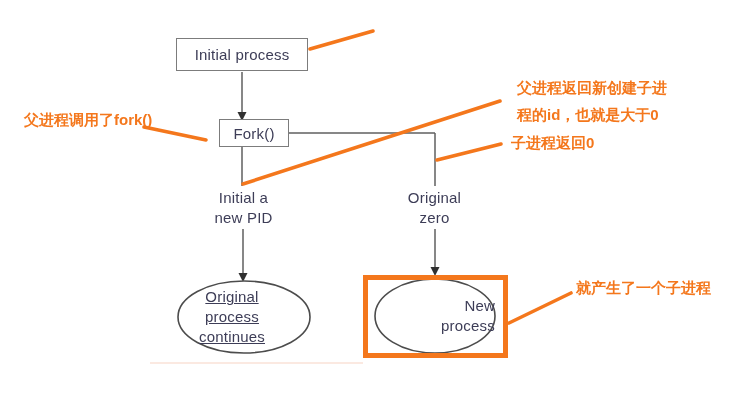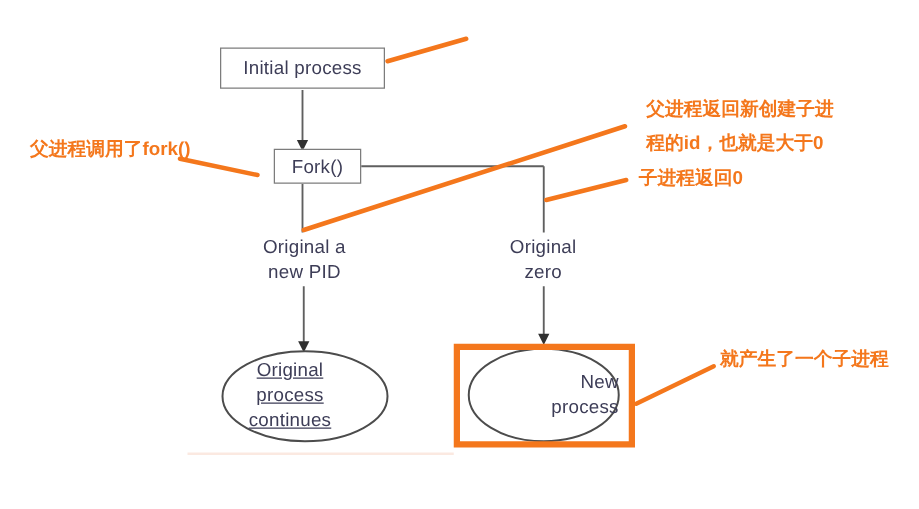--- a/index.html
+++ b/index.html
@@ -86,21 +86,21 @@
   <div class="faint-line" style="left:150px; top:362px; width:213px;"></div>
 
   <div class="node-box" style="left:176px; top:38px; width:132px; height:33px;">
     <span>Initial process</span>
   </div>
 
   <div class="node-box" style="left:207px; top:119px; width:70px; height:28px;margin-left:12px;">
     <span>Fork()</span>
   </div>
 
-  <div class="flow-label" style="left:186px; top:188px; width:115px;">Original a
+  <div class="flow-label" style="left:186px; top:188px; width:115px;">Initial a
 new PID</div>
 
   <div class="flow-label" style="left:377px; top:188px; width:115px;">Original
 zero</div>
 
   <div class="flow-label" style="left:172px; top:287px; width:120px;text-decoration:underline;">Original
 process
 continues</div>
 
   <div class="flow-label" style="left:375px; top:296px; width:120px;text-align:right;">New

